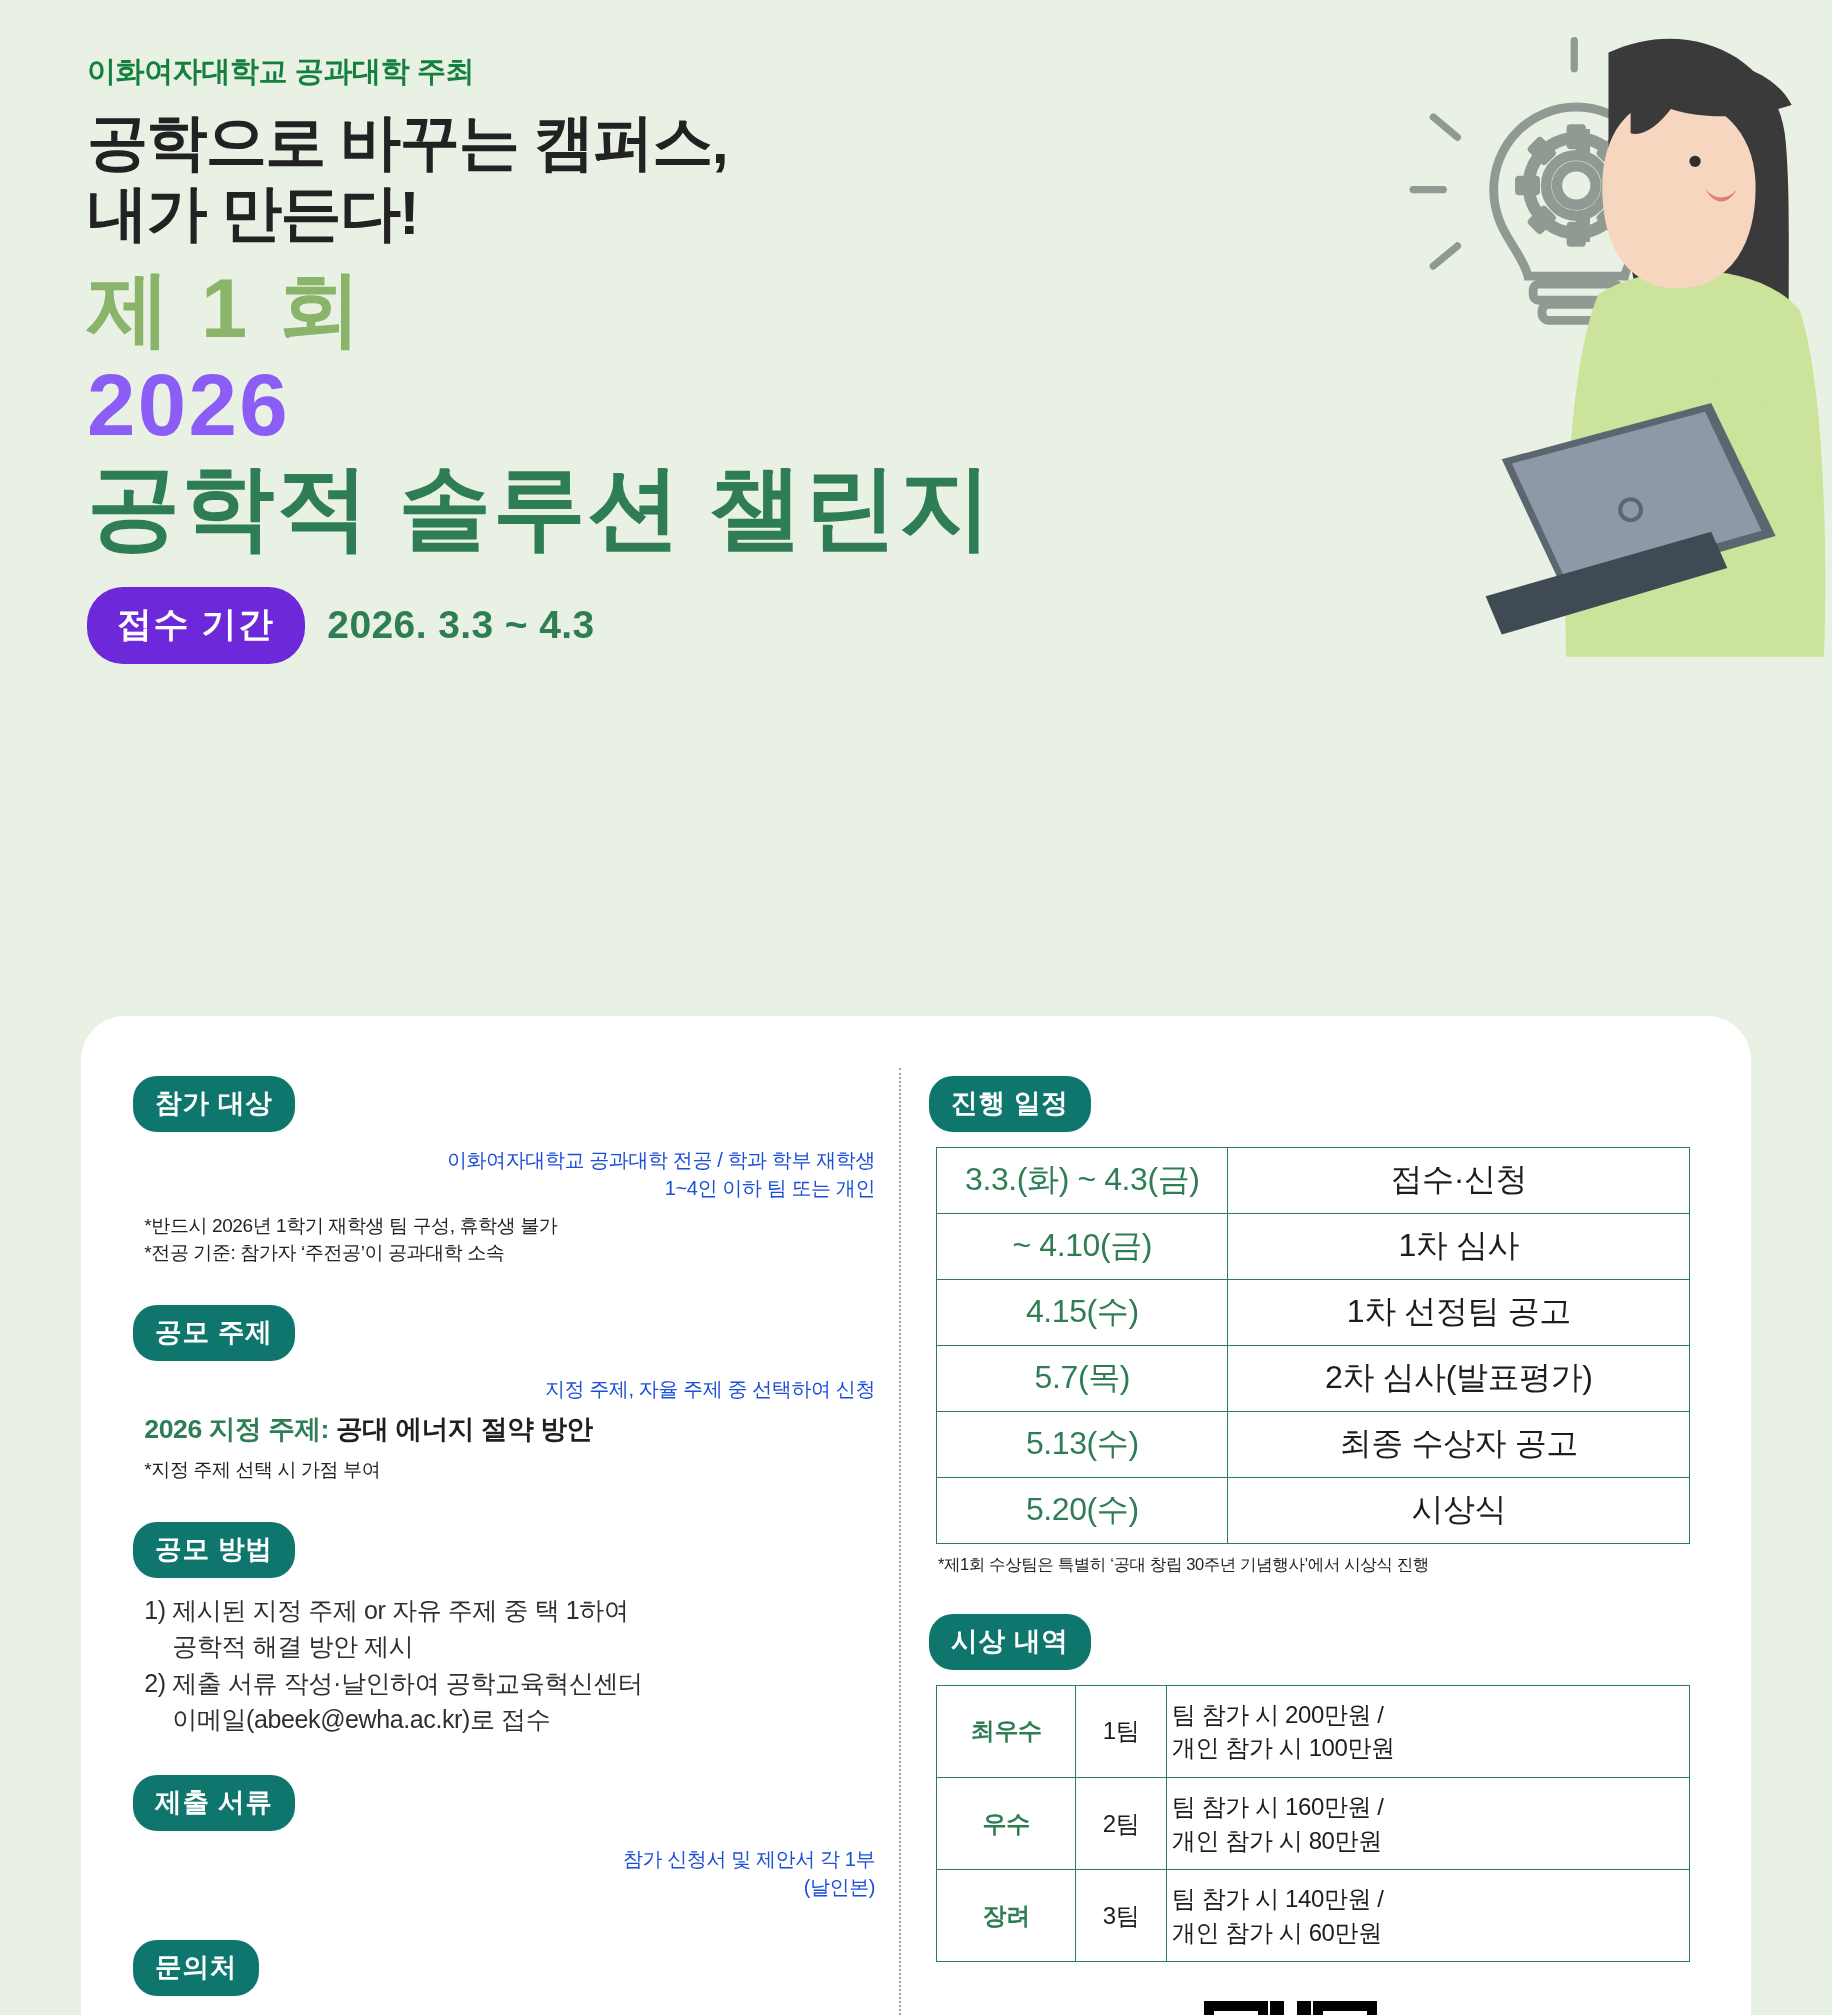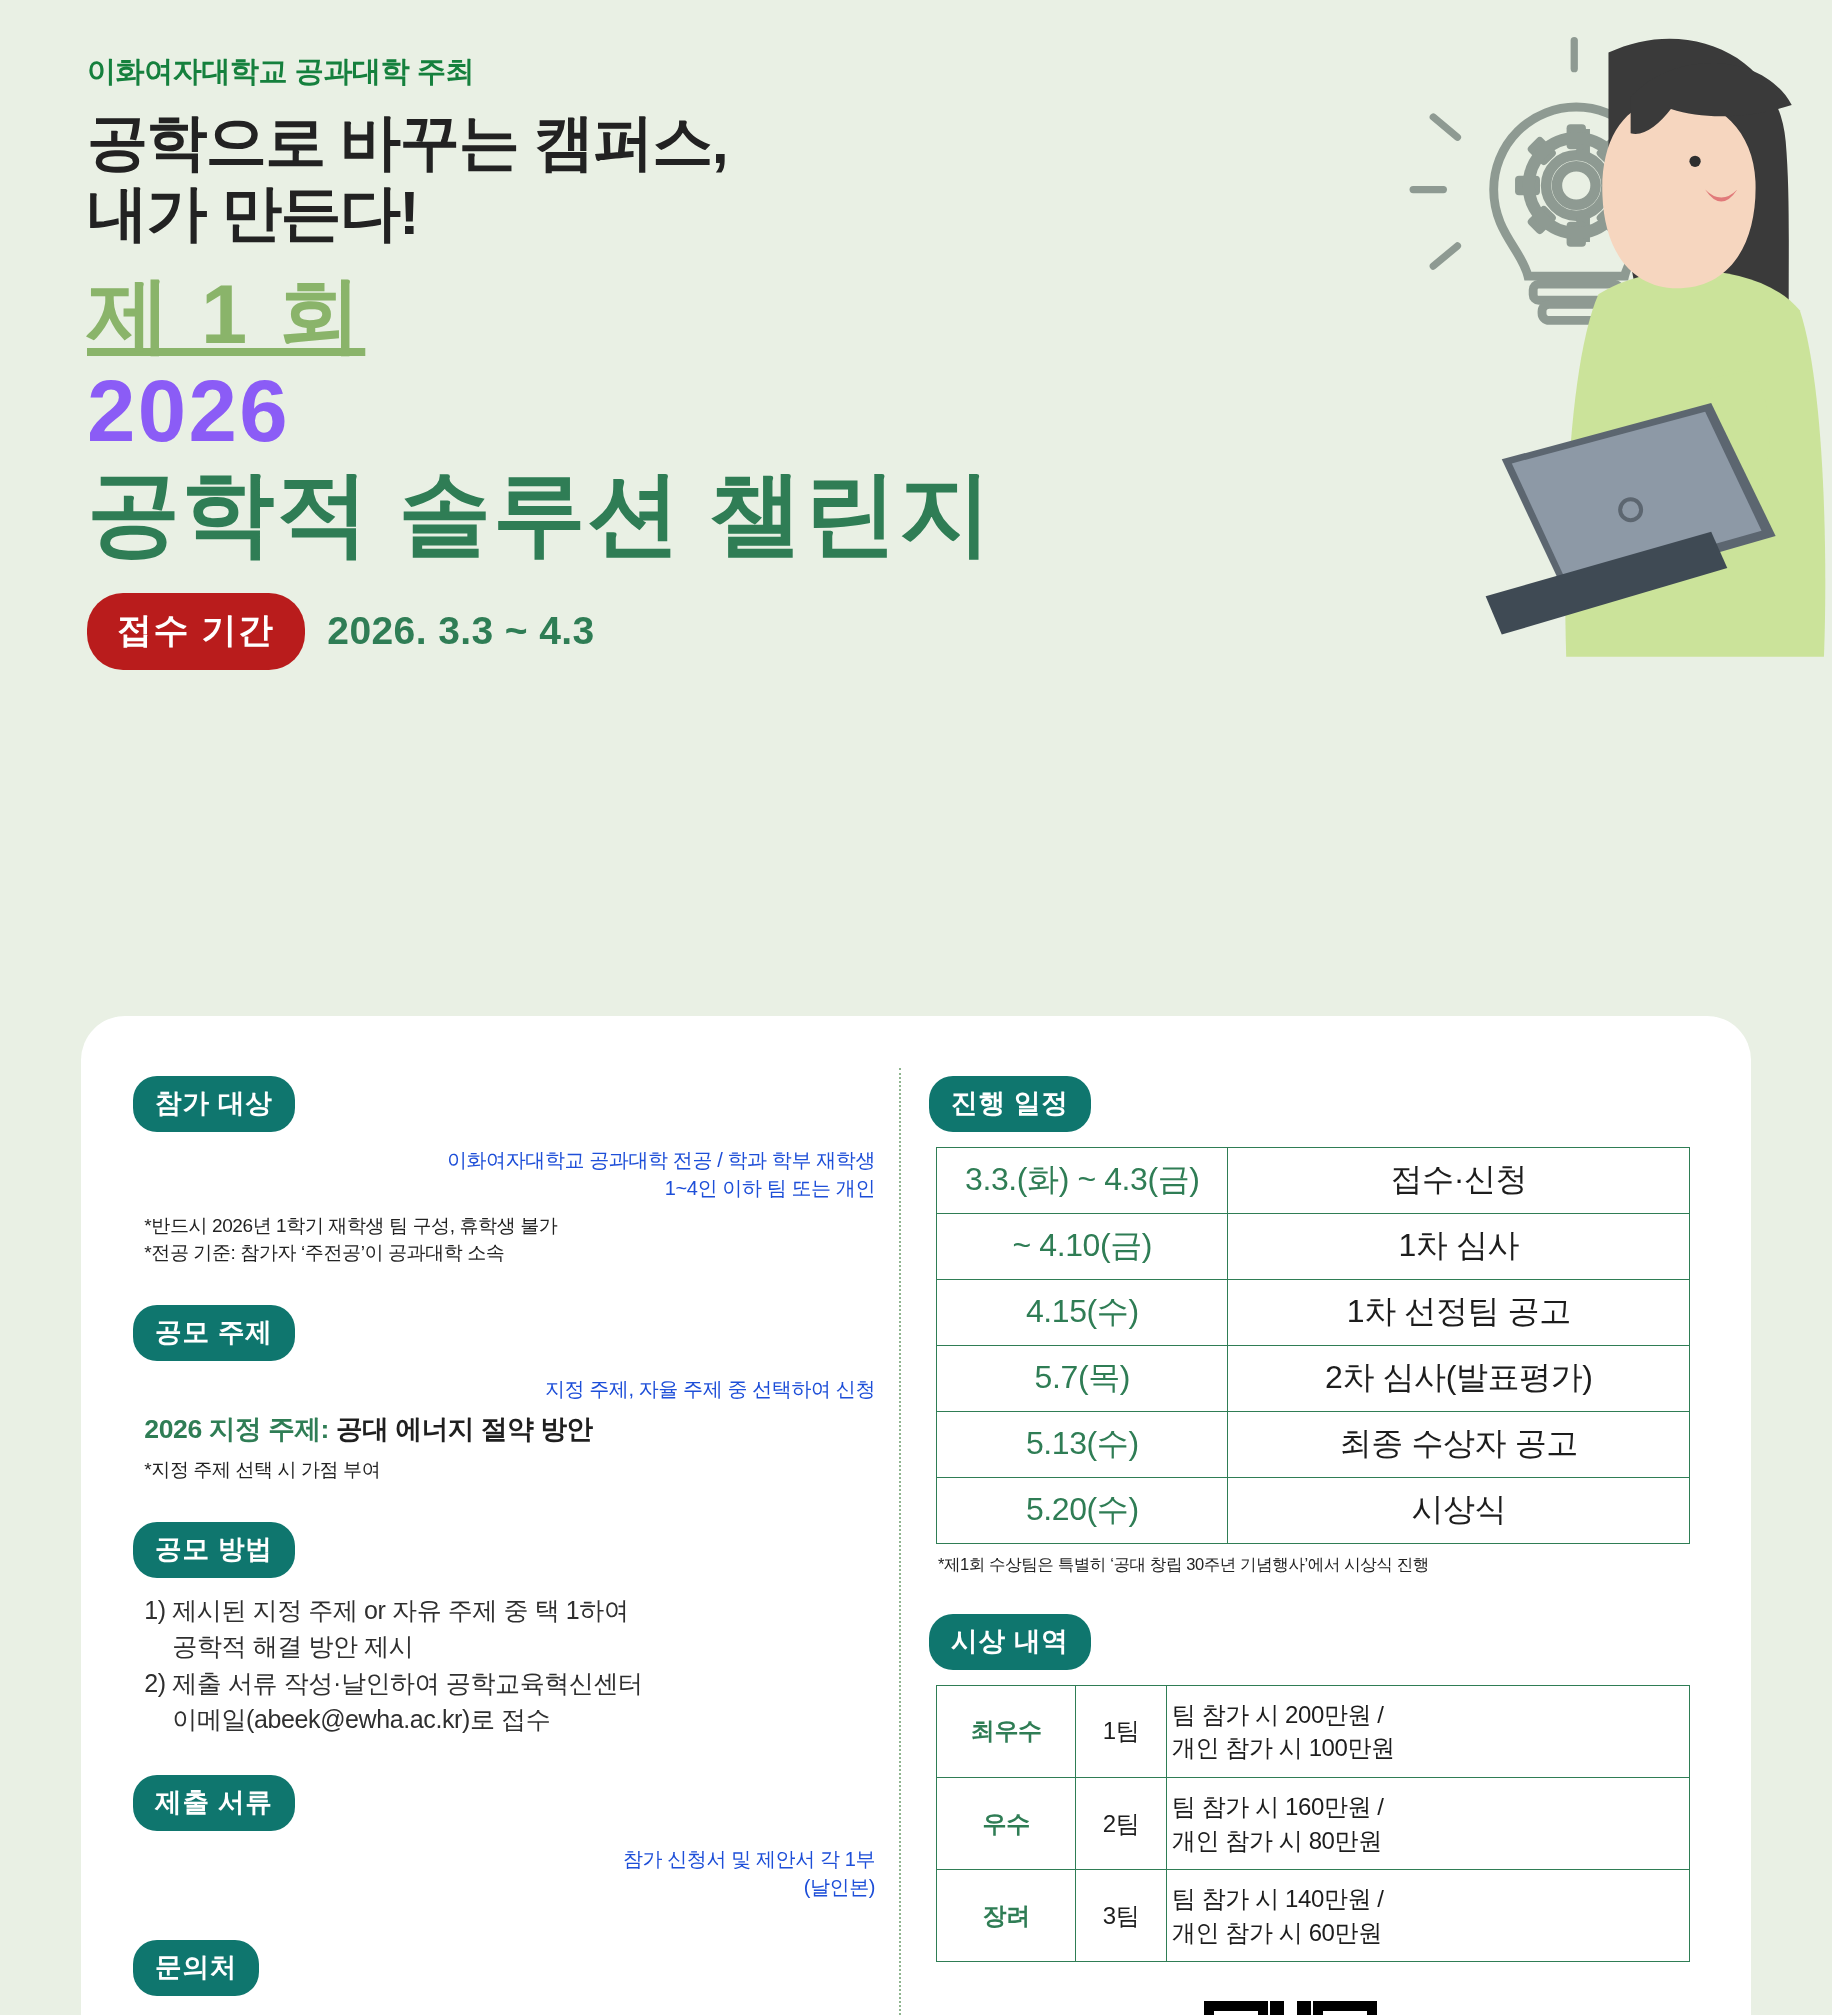--- a/index.html
+++ b/index.html
@@ -33,27 +33,26 @@
   }
   .slogan {
     margin-top:15.3px;
     font-size:61px;
     font-weight:bold;
     color:#222;
     line-height:1.16;
     letter-spacing:-1.6px;
   }
   .edition {
-    margin-top:20px;
+    margin-top:14px;
     font-size:83px;
     font-weight:bold;
     color:#8ab46a;
     letter-spacing:4px;
     line-height:1.12;
-    text-decoration:underline;
   }
   .year {
     font-size:87px;
     font-weight:bold;
     color:#8b5cf6;
     letter-spacing:2.4px;
     line-height:1.12;
   }
   .title-main {
     font-size:93px;
@@ -63,21 +62,21 @@
     line-height:1.18;
     white-space:nowrap;
   }
   .period-row {
     margin-top:24px;
     display:flex;
     align-items:center;
     gap:22.6px;
   }
   .period-pill {
-    background:#b91c1c;
+    background:#6d28d9;
     color:#ffffff;
     font-size:35px;
     font-weight:bold;
     border-radius:36px;
     padding:13.7px 30px 16px 30px;
     letter-spacing:1.6px;
   }
   .period-date {
     font-size:39px;
     font-weight:bold;

